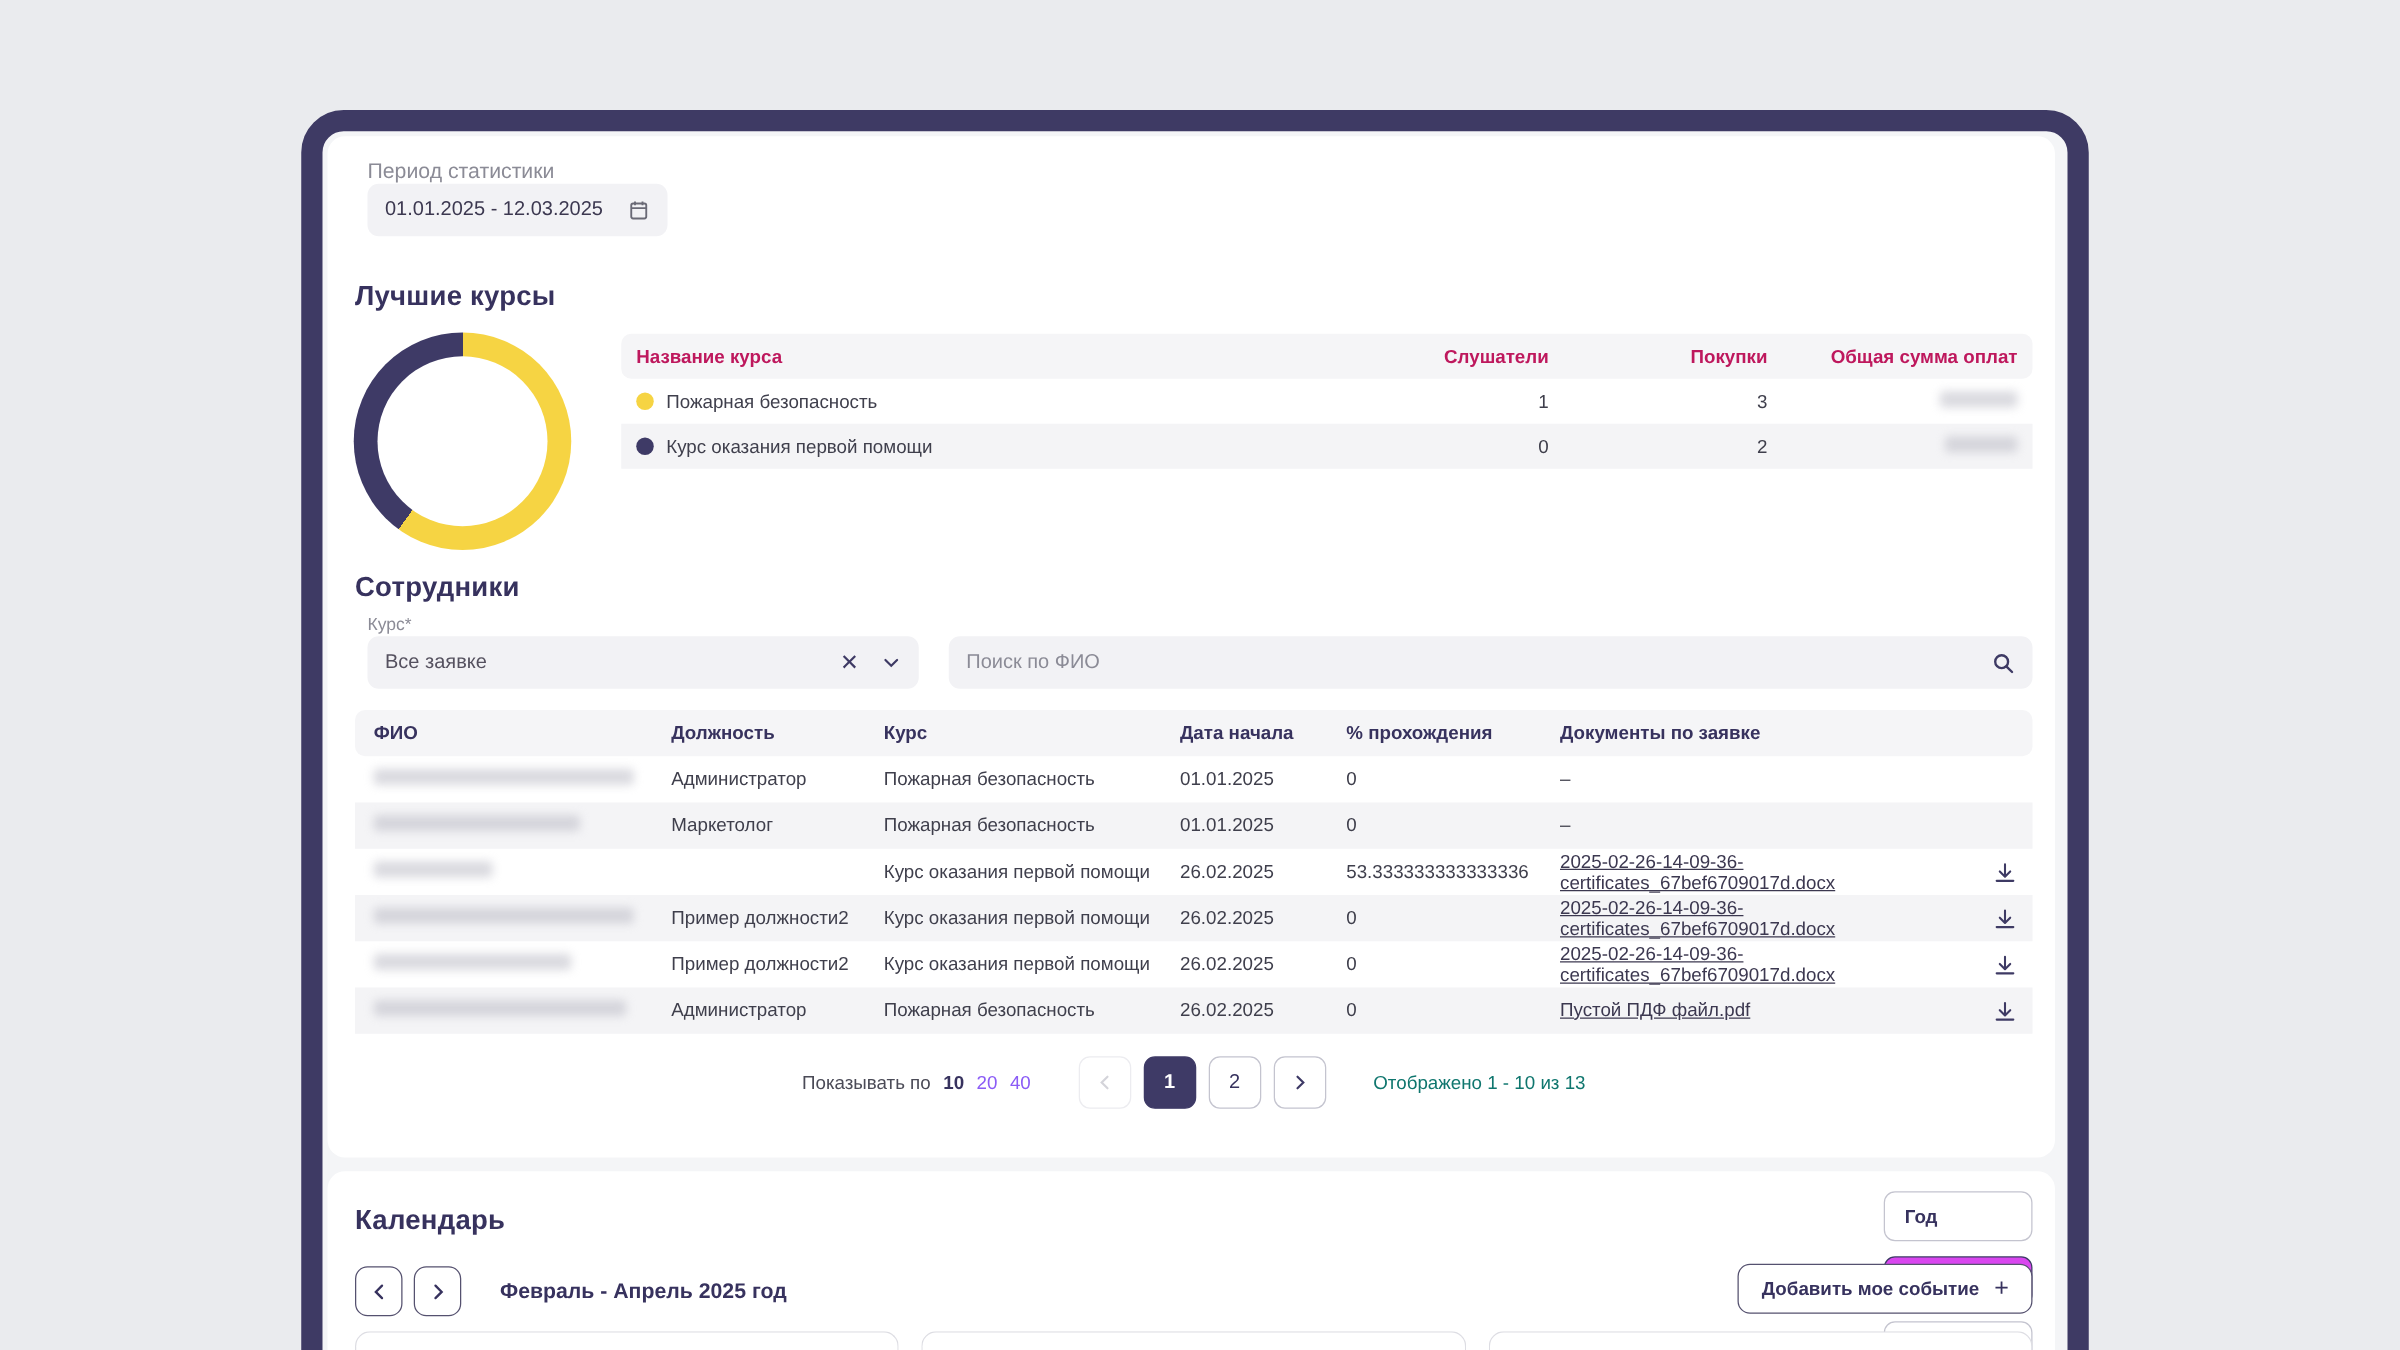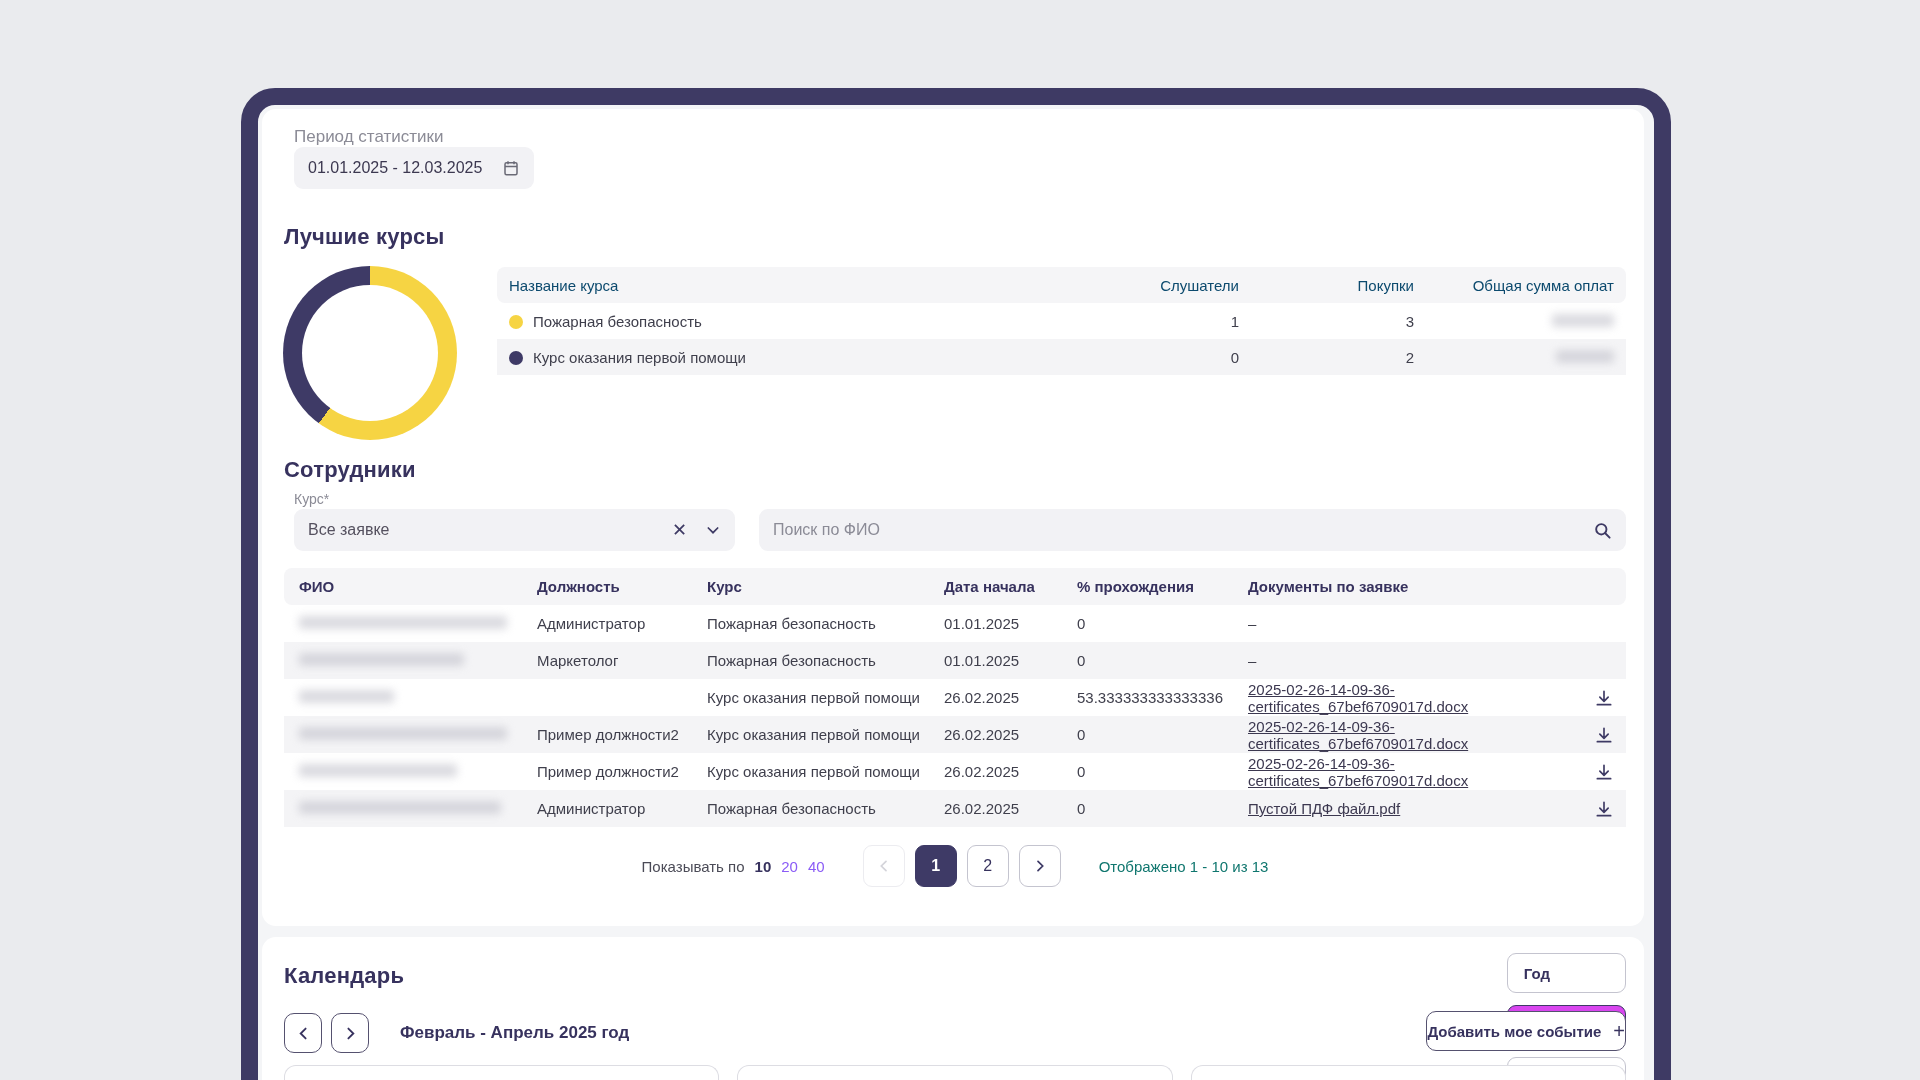--- a/index.html
+++ b/index.html
@@ -28,21 +28,21 @@
 
   
   .best-title { position:absolute; left:22px; top:115px; }
   .donut { position:absolute; left:21px; top:157px; width:174px; height:174px; border-radius:50%; }
   .donut::after { content:""; position:absolute; left:19px; top:19px; width:136px; height:136px;
     border-radius:50%; background:#ffffff; }
 
   .courses-table { position:absolute; left:235px; top:158px; width:1129px; font-size:15px; }
   .c-row { display:grid; grid-template-columns:1fr 140px 175px 200px; align-items:center;
     height:36px; padding:0 12px; }
-  .c-head { background:#f5f5f7; border-radius:8px; font-weight:400; color:#0c4a6e; }
+  .c-head { background:#f5f5f7; border-radius:8px; font-weight:700; color:#be185d; }
   .c-row > div:nth-child(2), .c-row > div:nth-child(3), .c-row > div:nth-child(4) { text-align:right; }
   .c-row.alt { background:#f4f4f6; }
   .dot { display:inline-block; width:14px; height:14px; border-radius:50%; margin-right:10px; vertical-align:-2px; }
 
   
   .emp-title { position:absolute; left:22px; top:348px; }
   .course-label { position:absolute; left:32px; top:382px; font-size:14px; color:#8b8b96; }
   .course-select { position:absolute; left:32px; top:400px; width:441px; height:42px; background:#f2f2f5;
     border-radius:9px; display:flex; align-items:center; padding:0 14px; font-size:16px; color:#55515f; cursor:pointer; }
   .course-select .val { flex:1; }
@@ -79,21 +79,21 @@
   
   .cal-title { position:absolute; left:22px; top:26px; }
   .view-btns { position:absolute; right:18px; top:16px; display:flex; gap:12px;flex-direction:column; }
   .v-btn { height:40px; padding:0 16px; border-radius:9px; border:1px solid #c4c4cf; background:#fff;
     display:flex; align-items:center; font-size:15px; font-weight:700; color:#37325e; cursor:pointer; }
   .v-btn.active { background:#d946ef; border-color:#3e3a66; color:#fff; }
   .cal-nav { position:absolute; left:22px; top:76px; display:flex; align-items:center; gap:9px; }
   .nav-btn { width:38px; height:40px; border-radius:10px; border:1px solid #55516f; background:#fff;
     display:flex; align-items:center; justify-content:center; color:#37325e; font-size:18px; font-weight:700; cursor:pointer; }
   .range-label { margin-left:22px; font-size:17px; font-weight:700; color:#37325e; }
-  .add-event { position:absolute; right:18px; top:74px; height:40px; padding:0 0; border-radius:10px;
+  .add-event { position:absolute; right:18px; top:74px; height:40px; padding:0 18px; border-radius:10px;
     border:1px solid #55516f; background:#fff; display:flex; align-items:center; gap:12px;
     font-size:15px; font-weight:700; color:#37325e; cursor:pointer; }
   .month-cards { position:absolute; left:22px; top:128px; width:1342px; display:flex; gap:18px; }
   .month-card { flex:1; height:120px; background:#fff; border:1px solid #dddde3; border-radius:12px 12px 0 0; border-bottom:none; }
 
   svg { display:block; }
 </style>
 </head>
 <body>
 <div id="app">

